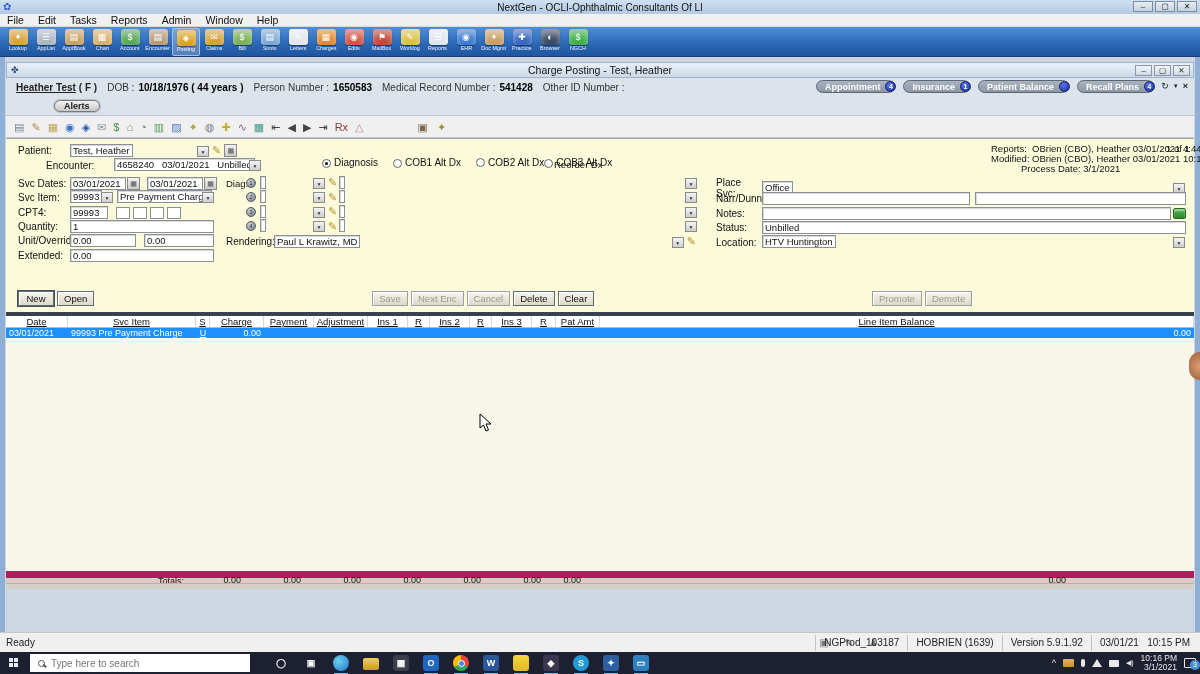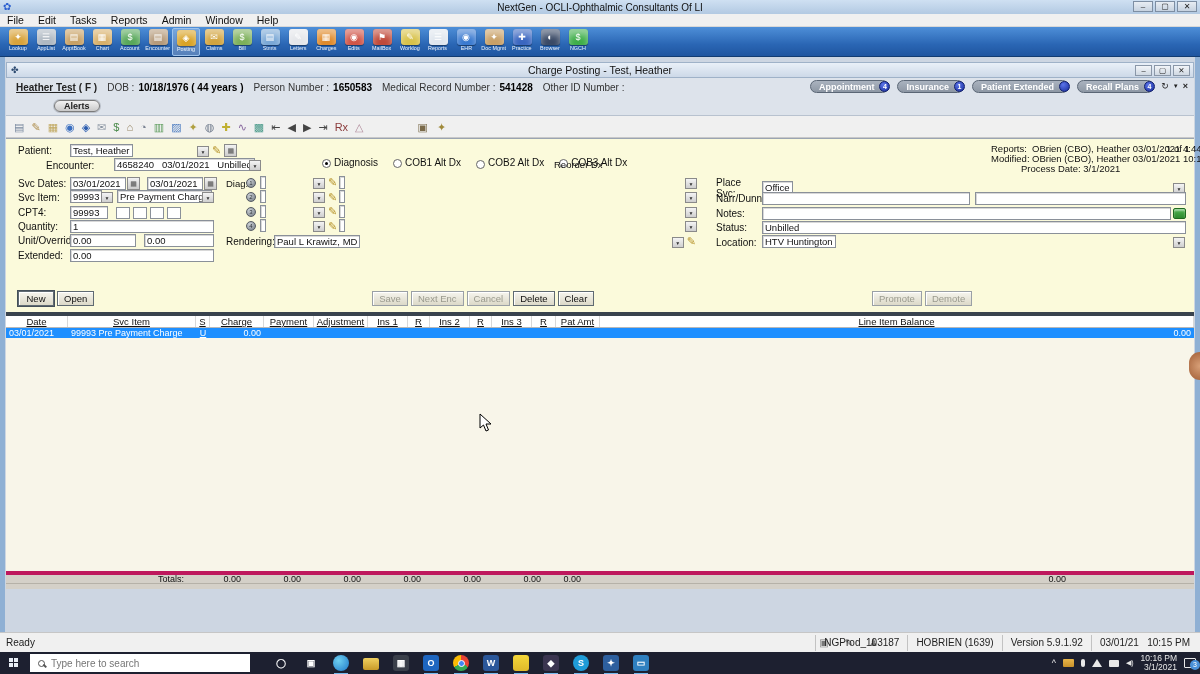--- a/index.html
+++ b/index.html
@@ -107,21 +107,21 @@
   .ghead { display:flex; background:#fff; border-bottom:1px solid #b8b8b8; height:12px; font-size:9.5px; color:#111; }
   .ghead .cell { border-right:1px solid #d8d8d8; }
   .grow-row { display:flex; height:10px; font-size:9px; }
   .grow-row.sel { background:#1e8fff; color:#fff; }
   .cell { overflow:hidden; white-space:nowrap; line-height:11px; }
   .cell.l { text-align:left; padding-left:3px; }
   .cell.c { text-align:center;text-decoration:underline; }
   .cell.r { text-align:right; padding-right:3px; }
   .cell.grow { flex:1; }
   .gempty { flex:1; }
-  .totalsbar { display:flex; background:#d4d0c8; border-top:4px solid #be185d; height:12px;
+  .totalsbar { display:flex; background:#d4d0c8; border-top:7px solid #be185d; height:12px;
     font-size:9px; color:#111; align-items:center; }
   .totalsbar .tlabel { width:178px; text-align:right; }
   .totalsbar .cell.pad { padding-right:128px; }
   .bottomstrip { height:6px; background:#d4d0c8; border-top:1px solid #b5b1a8; }
 
   
   .statusbar { position:absolute; top:632px; left:0; width:1200px; height:20px; background:#f0f0f0;
     border-top:1px solid #c6c6c6; display:flex; align-items:center; font-size:10px; color:#222; }
   .statusbar .ready { margin-left:6px; }
   .sbicons { position:absolute; right:322px; display:flex; gap:16px; font-size:10px; color:#777; }
@@ -324,21 +324,21 @@
             <span>Appointment</span>
             <span class="badge">4</span>
           </span>
 
           <span class="pill">
             <span>Insurance</span>
             <span class="badge">1</span>
           </span>
 
           <span class="pill">
-            <span>Patient Extended</span>
+            <span>Patient Balance</span>
             <span class="badge"></span>
           </span>
 
           <span class="pill">
             <span>Recall Plans</span>
             <span class="badge">4</span>
           </span>
 
       </span>
       <span class="pbaricons">
@@ -460,21 +460,21 @@
           <span style="display:flex; align-items:center; margin-right:15px;">
             <span class="radio sel-radio sel"></span>
             <span class="sel-radio">Diagnosis</span>
           </span>
 
           <span style="display:flex; align-items:center; margin-right:15px;">
             <span class="radio dim"></span>
             <span class="dim">COB1 Alt Dx</span>
           </span>
 
-          <span style="display:flex; align-items:flex-end; margin-right:15px;">
+          <span style="display:flex; align-items:flex-start; ">
             <span class="radio dim"></span>
             <span class="dim">COB2 Alt Dx</span>
           </span>
 
           <span style="display:flex; align-items:center; margin-right:15px;">
             <span class="radio dim"></span>
             <span class="dim">COB3 Alt Dx</span>
           </span>
 
       </div>

